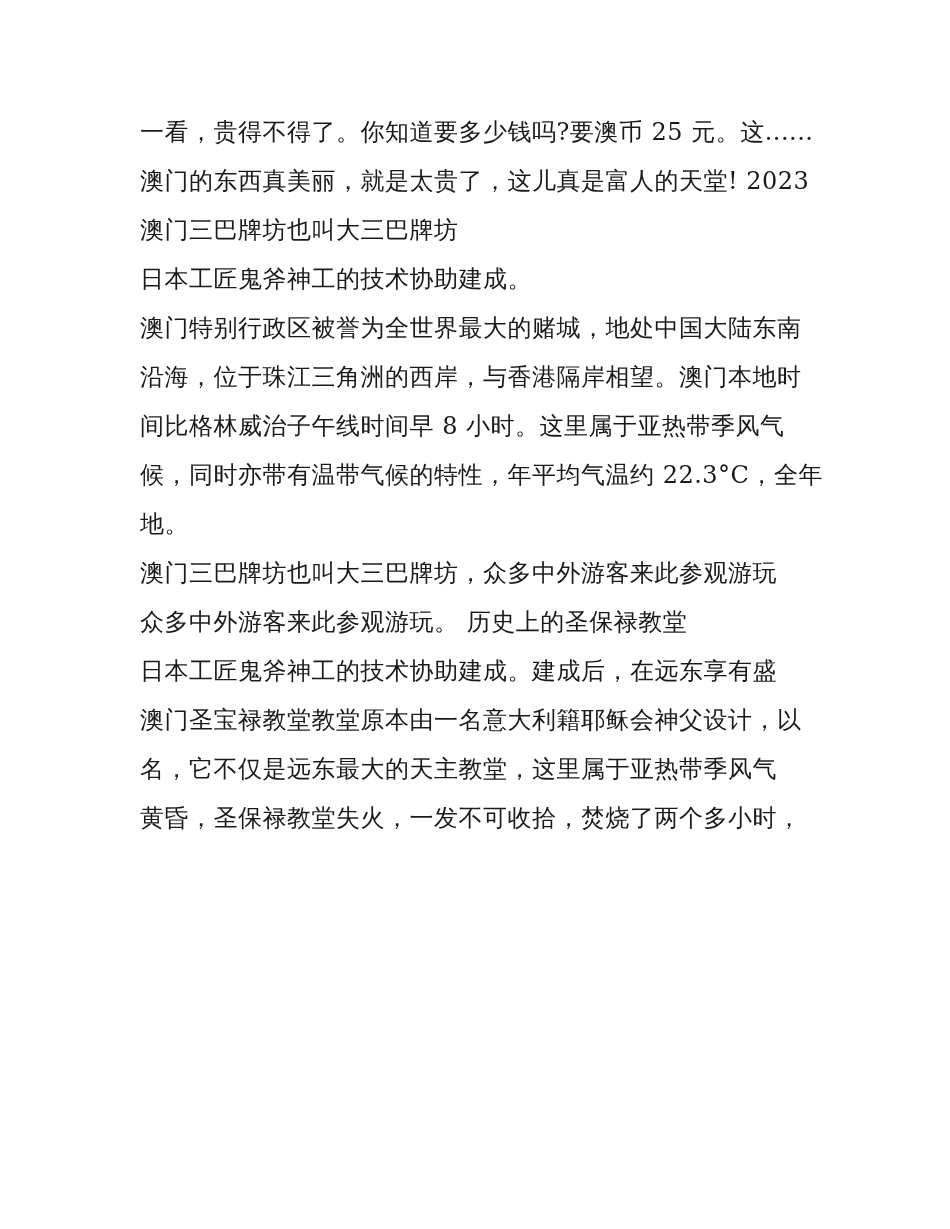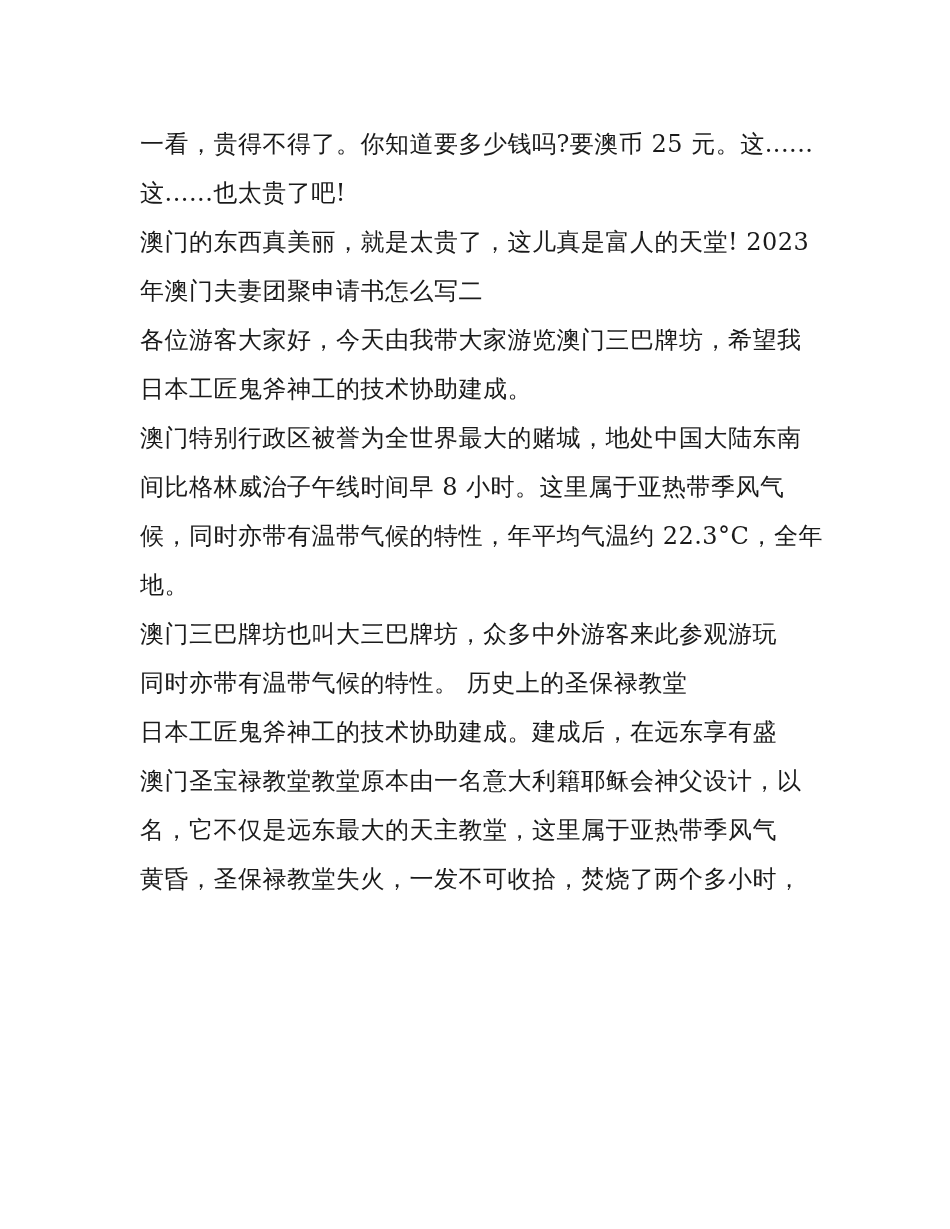--- a/index.html
+++ b/index.html
@@ -1,46 +1,45 @@
 <!DOCTYPE html>
 <html><head>
 <meta charset="utf-8">
 <style>
   html, body { margin: 0; padding: 0; background: #ffffff; }
   body { width: 950px; height: 1229px; overflow: hidden; position: relative; }
   .page {
     position: absolute;
     left: 140px;
-    top: 120px;
+    top: 108px;
     width: 680px;
     font-family: "DejaVu Serif", "Liberation Serif", serif;
     font-size: 24px;
     color: #1a1a1a;
   }
   .line {
     display: block;
     height: 49px;
     line-height: 49px;
     white-space: nowrap;
     letter-spacing: 0.5px;
   }
 </style>
 </head>
 <body>
 
 <div class="page">
   <span class="line">一看，贵得不得了。你知道要多少钱吗?要澳币 25 元。这......</span>
-  <span class="line">这......也太贵了吧!</span>
   <span class="line">澳门的东西真美丽，就是太贵了，这儿真是富人的天堂! 2023</span>
-  <span class="line">年澳门夫妻团聚申请书怎么写二</span>
-  <span class="line">各位游客大家好，今天由我带大家游览澳门三巴牌坊，希望我</span>
+  <span class="line">澳门三巴牌坊也叫大三巴牌坊</span>
   <span class="line">日本工匠鬼斧神工的技术协助建成。</span>
   <span class="line">澳门特别行政区被誉为全世界最大的赌城，地处中国大陆东南</span>
+  <span class="line">沿海，位于珠江三角洲的西岸，与香港隔岸相望。澳门本地时</span>
   <span class="line">间比格林威治子午线时间早 8 小时。这里属于亚热带季风气</span>
   <span class="line">候，同时亦带有温带气候的特性，年平均气温约 22.3°C，全年</span>
   <span class="line">地。</span>
   <span class="line">澳门三巴牌坊也叫大三巴牌坊，众多中外游客来此参观游玩</span>
-  <span class="line">同时亦带有温带气候的特性。 历史上的圣保禄教堂</span>
+  <span class="line">众多中外游客来此参观游玩。 历史上的圣保禄教堂</span>
   <span class="line">日本工匠鬼斧神工的技术协助建成。建成后，在远东享有盛</span>
   <span class="line">澳门圣宝禄教堂教堂原本由一名意大利籍耶稣会神父设计，以</span>
   <span class="line">名，它不仅是远东最大的天主教堂，这里属于亚热带季风气</span>
   <span class="line">黄昏，圣保禄教堂失火，一发不可收拾，焚烧了两个多小时，</span>
 </div>
 
 </body></html>

